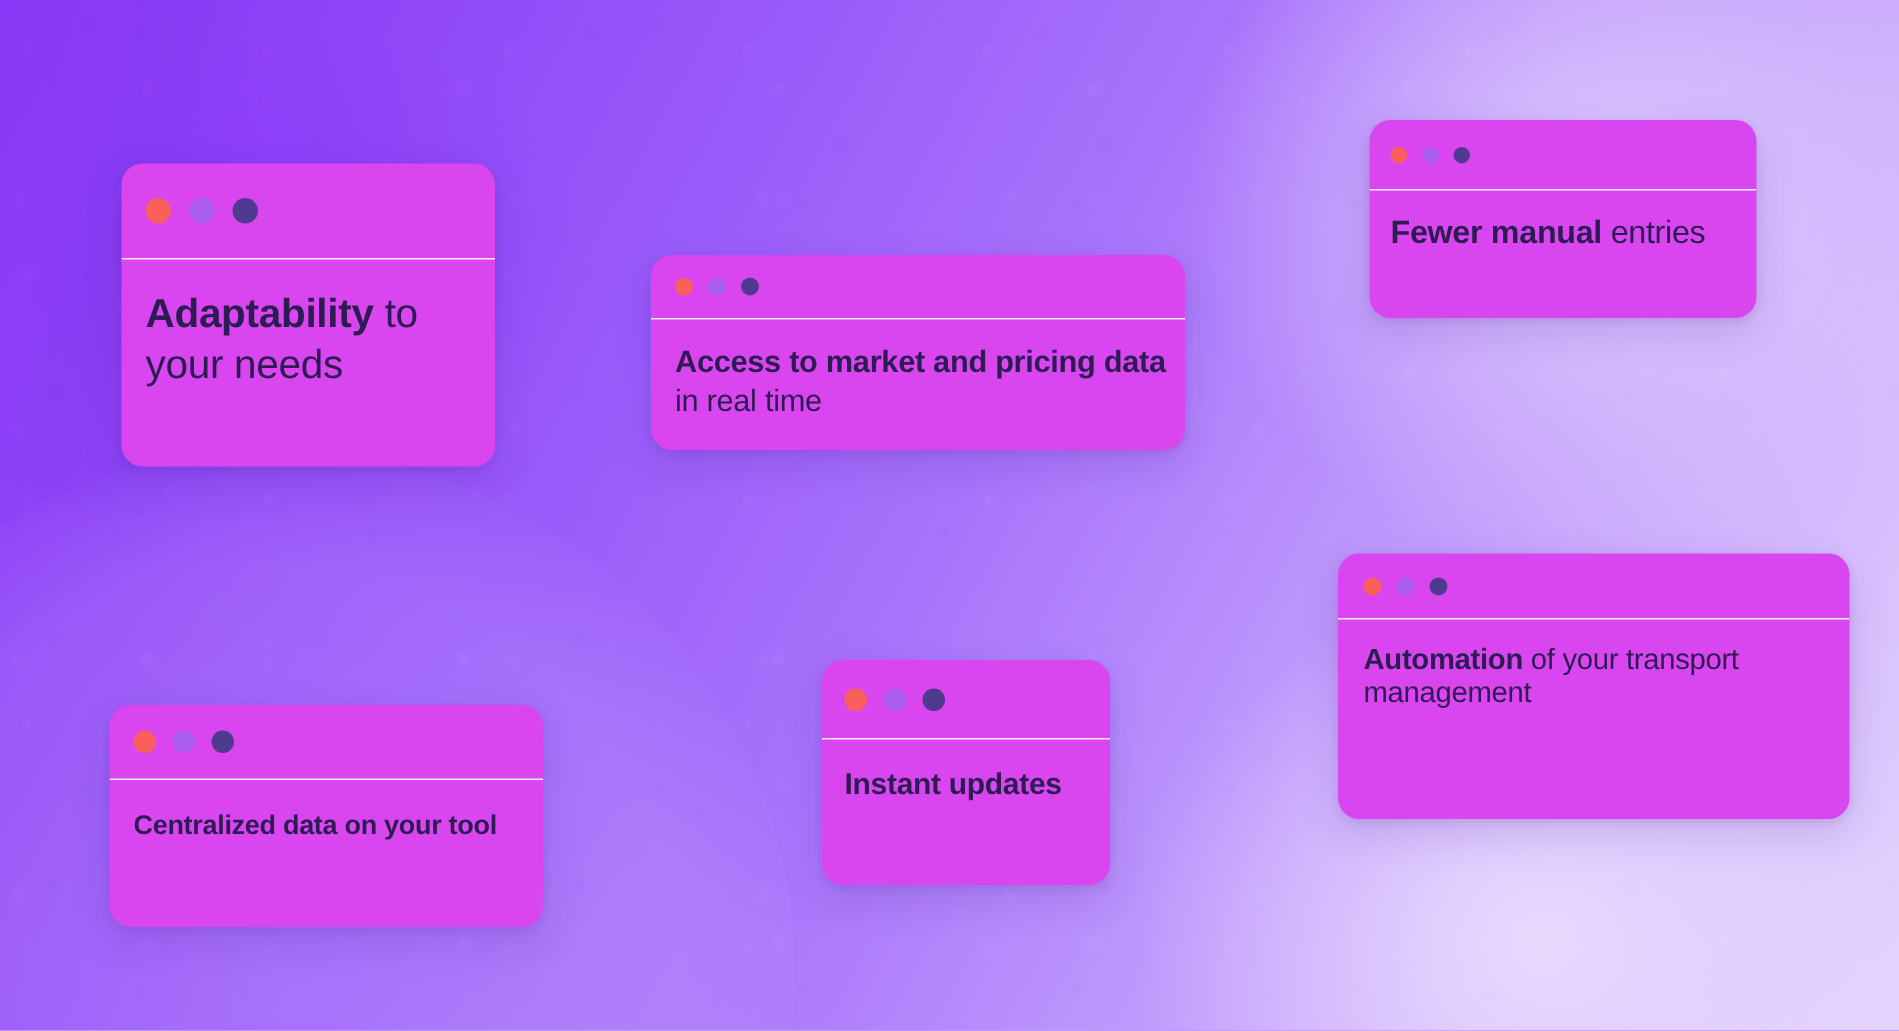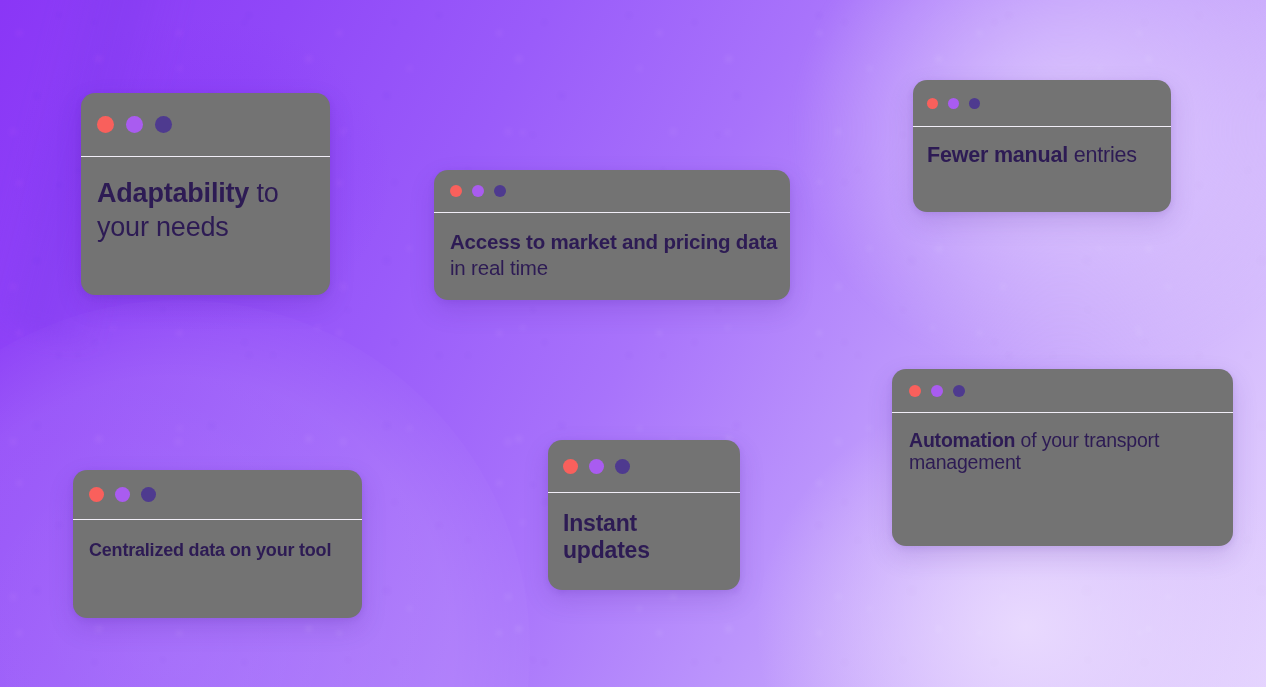--- a/index.html
+++ b/index.html
@@ -101,21 +101,21 @@
       radial-gradient(circle at 8%  85%, rgba(255,255,255,0.18) 0 3px, transparent 4px),
       radial-gradient(circle at 40% 92%, rgba(0,0,0,0.11) 0 2px, transparent 3px);
     background-size: 160px 150px, 190px 170px, 210px 190px, 150px 160px, 230px 180px,
                      175px 165px, 205px 195px, 185px 175px, 165px 155px, 195px 185px;
     filter: blur(2px);
   }
 
   
   .card {
     position: absolute;
-    background: #737373;
+    background: #d946ef;
     border-radius: 14px;
     box-shadow: 0 10px 26px rgba(70, 25, 140, 0.16),
                 0 2px 6px rgba(70, 25, 140, 0.10);
     overflow: hidden;
     box-sizing: border-box;
   }
   .card-bar {
     display: flex;
     align-items: center;
     box-sizing: border-box;
@@ -137,21 +137,21 @@
     margin: 0;
     color: #2D1B54;
     font-weight: 400;
     letter-spacing: -0.2px;
   }
   .card-text b {
     font-weight: 700;
   }
 
   
-  #card-adaptability        { left: 81px;  top: 93px;  width: 249px; height: 202px; }
+  #card-adaptability        { left: 81px;  top: 109px;  width: 249px; height: 202px; }
   #card-adaptability .card-bar  { height: 64px; padding-left: 16px; gap: 12px; }
   #card-adaptability .dot       { width: 17px; height: 17px; }
   #card-adaptability .card-body { padding: 19px 16px 0 16px; }
   #card-adaptability .card-text { font-size: 27px; line-height: 34px; }
 
   #card-market              { left: 434px; top: 170px; width: 356px; height: 130px; }
   #card-market .card-bar    { height: 43px; padding-left: 16px; gap: 10px; }
   #card-market .dot         { width: 12px; height: 12px; }
   #card-market .card-body   { padding: 16px 5px 0 16px; }
   #card-market .card-text   { font-size: 20.5px; line-height: 26px; }
@@ -165,21 +165,21 @@
   #card-centralized         { left: 73px;  top: 470px; width: 289px; height: 148px; }
   #card-centralized .card-bar  { height: 50px; padding-left: 16px; gap: 11px; }
   #card-centralized .dot       { width: 15px; height: 15px; }
   #card-centralized .card-body { padding: 17px 16px 0 16px; }
   #card-centralized .card-text { font-size: 18px; line-height: 27px; }
 
   #card-instant             { left: 548px; top: 440px; width: 192px; height: 150px; }
   #card-instant .card-bar   { height: 53px; padding-left: 15px; gap: 11px; }
   #card-instant .dot        { width: 15px; height: 15px; }
   #card-instant .card-body  { padding: 17px 15px 0 15px; }
-  #card-instant .card-text  { font-size: 23px; line-height: 27px; }
+  #card-instant .card-text  { font-size: 20px; line-height: 27px; }
 
   #card-automation          { left: 892px; top: 369px; width: 341px; height: 177px; }
   #card-automation .card-bar  { height: 44px; padding-left: 17px; gap: 10px; }
   #card-automation .dot       { width: 12px; height: 12px; }
   #card-automation .card-body { padding: 16px 16px 0 17px; }
   #card-automation .card-text { font-size: 19.5px; line-height: 22px; }
 </style>
 </head>
 <body>
 

